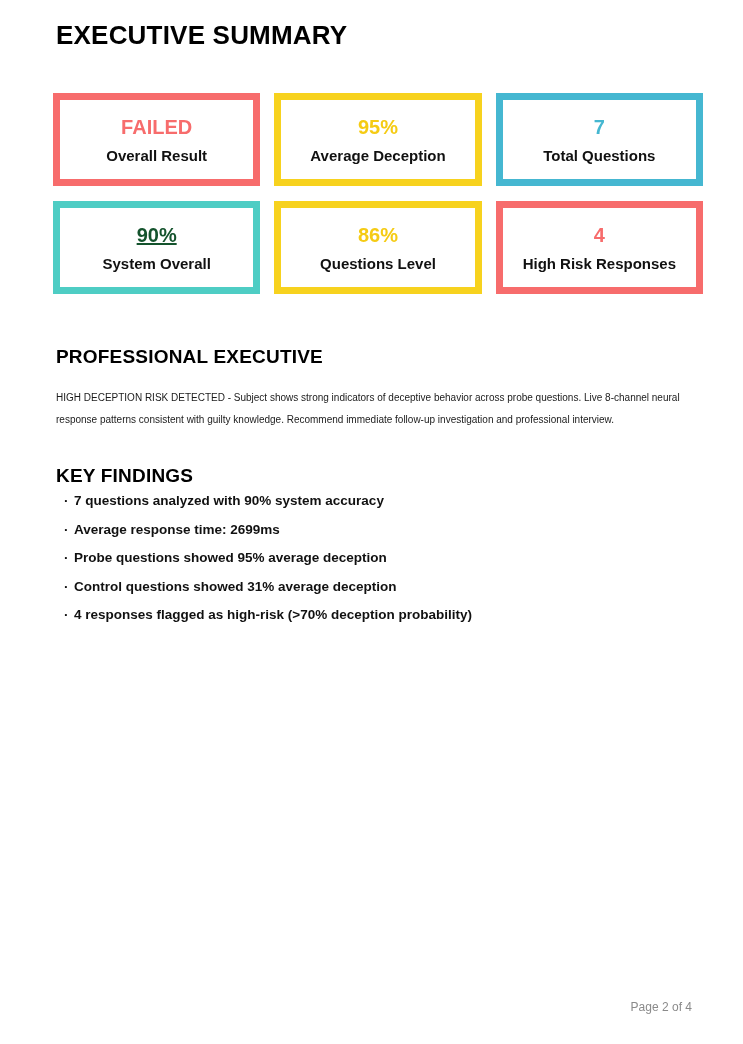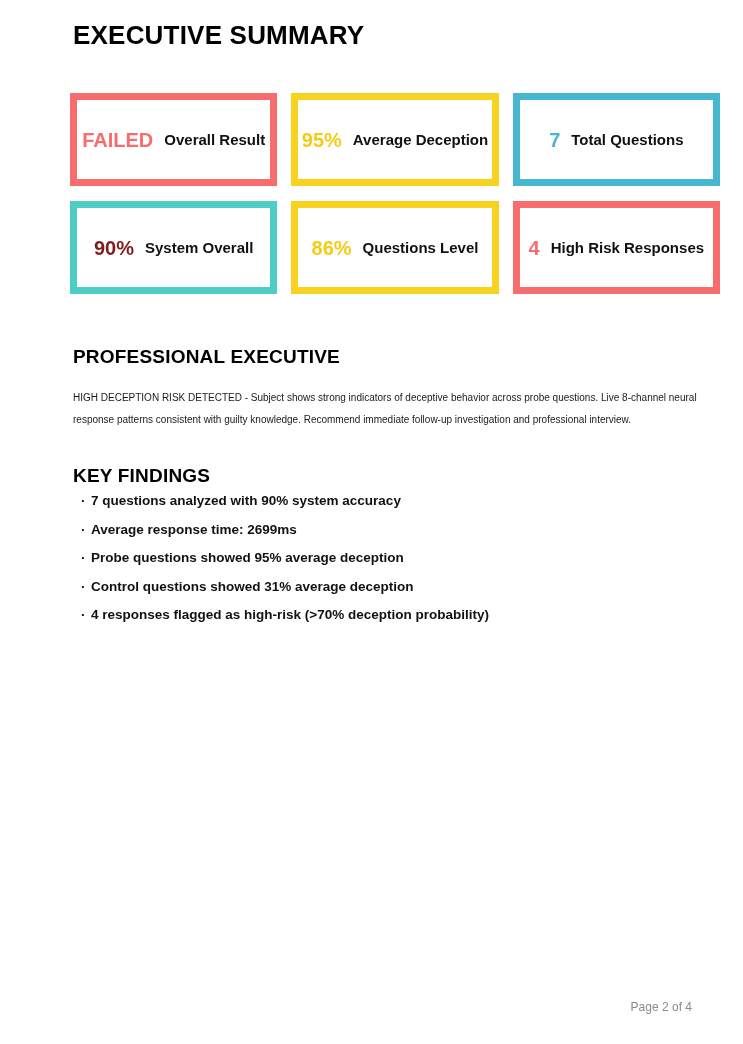--- a/index.html
+++ b/index.html
@@ -8,21 +8,21 @@
     width: 743px; height: 1044px;
     font-family: "Liberation Sans", sans-serif;
     color: #111111;
     position: relative;
     overflow: hidden;
   }
   .page {
     width: 743px; height: 1044px;
     background: #ffffff;
     position: relative;
-    padding: 18px 46px 0 73px;
+    padding: 18px 46px 0 56px;
   }
   .page-title {
     font-size: 26px;
     font-weight: 700;
     color: #000000;
     letter-spacing: 0.2px;
     margin-top: 2px;
   }
   .stats-grid {
     margin-top: 42px;
@@ -32,21 +32,21 @@
     grid-auto-rows: 93px;
     column-gap: 14px;
     row-gap: 15px;
     width: 650px;
   }
   .stat-card {
     background: #ffffff;
     border-style: solid;
     border-width: 7px;
     display: flex;
-    flex-direction: row;
+    flex-direction: column;
     align-items: center;
     justify-content: center;
     gap: 11px;
     text-align: center;
   }
   .stat-value {
     font-size: 20px;
     font-weight: 700;
     line-height: 1;
   }
@@ -56,21 +56,21 @@
     color: #111111;
     line-height: 1;
   }
   .b-red    { border-color: #F76C6C; }
   .b-yellow { border-color: #F7D21E; }
   .b-bteal  { border-color: #45B7D1; }
   .b-gteal  { border-color: #4ECDC4; }
   .t-red    { color: #F76C6C; }
   .t-yellow { color: #F5CB14; }
   .t-bteal  { color: #45B7D1; }
-  .t-gteal  { color: #7f1d1d; }
+  .t-gteal  { color: #14532d; text-decoration: underline; }
   .section-heading {
     font-size: 19px;
     font-weight: 700;
     color: #000000;
     letter-spacing: 0.2px;
   }
   .assessment-heading { margin-top: 52px; }
   .assessment-body {
     margin-top: 19px;
     font-size: 10px;

